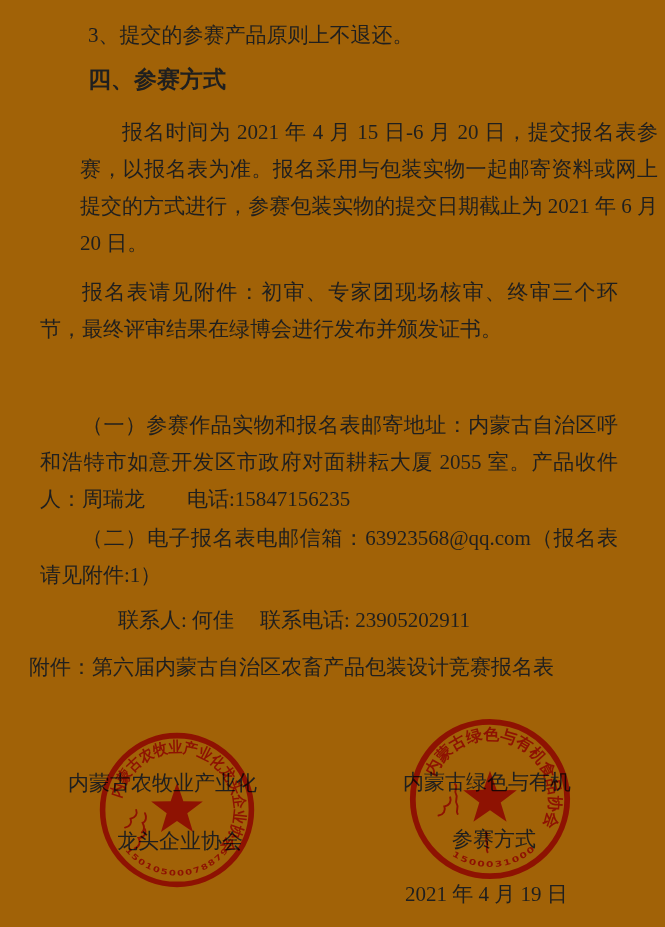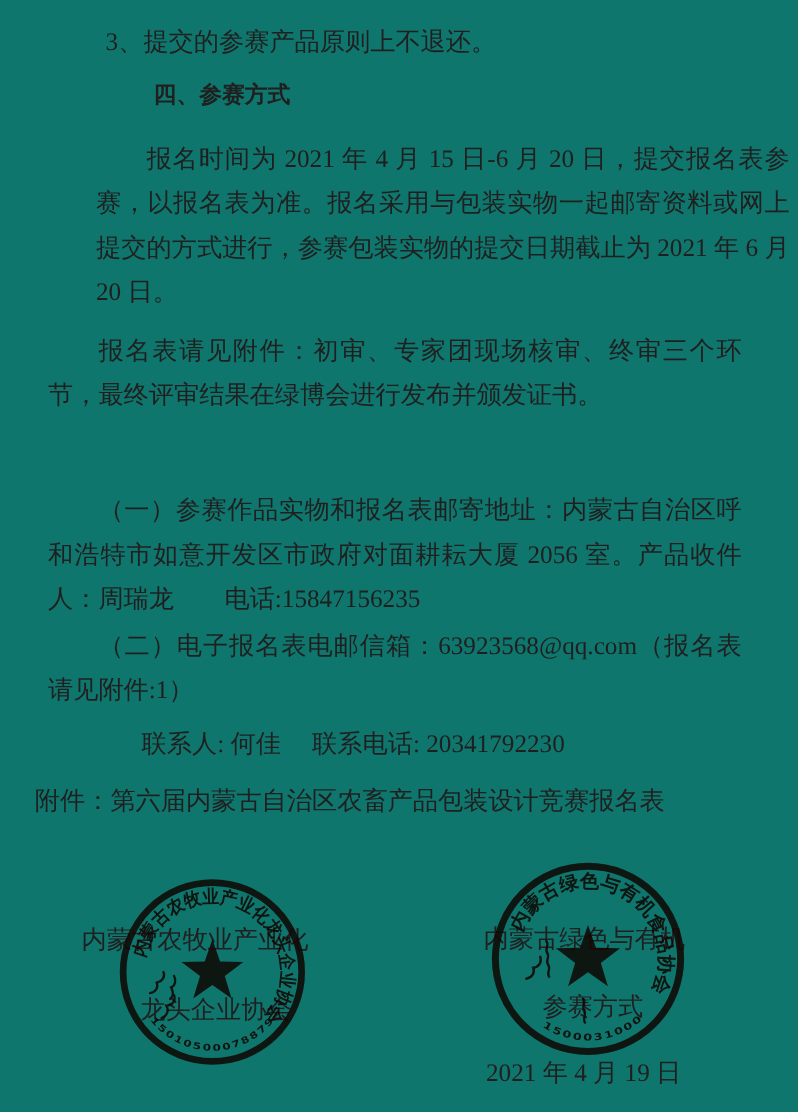--- a/index.html
+++ b/index.html
@@ -1,29 +1,29 @@
 <!DOCTYPE html>
 <html><head>
 <meta charset="utf-8">
 <style>
   html,body{margin:0;padding:0;background:#ffffff;}
   .doc{
     position:relative;
     width:665px;height:927px;
     margin:0 auto;
-    background:#0f766e;
+    background:#a16207;
     color:#1f1f1f;
     font-family:"Liberation Serif","DejaVu Serif",serif;
     font-size:21px;
     line-height:37px;
     overflow:hidden;
   }
   .abs{position:absolute;margin:0;}
   .para{width:578px;text-align:justify;text-indent:42px;}
-  .hd{font-weight:bold;font-size:19px;white-space:nowrap;margin-left:40px;}
+  .hd{font-weight:bold;font-size:23px;white-space:nowrap;}
   .nowrap{white-space:nowrap;}
   .org-line{white-space:nowrap;z-index:1;}
   .seal{
     position:absolute;
     mix-blend-mode:multiply;
     opacity:.94;
     z-index:2;
   }
   .seal .ring{fill:none;stroke:#e02218;}
   .seal .star{fill:#e02218;}
@@ -39,26 +39,26 @@
 
   <p class="abs nowrap" style="left:88px;top:17px;">3、提交的参赛产品原则上不退还。</p>
 
   <p class="abs hd" style="left:88px;top:61px;">四、参赛方式</p>
 
   <p class="abs para" style="left:40px;top:114px;margin-left:40px;">报名时间为 2021 年 4 月 15 日-6 月 20 日，提交报名表参赛，以报名表为准。报名采用与包装实物一起邮寄资料或网上提交的方式进行，参赛包装实物的提交日期截止为 2021 年 6 月 20 日。</p>
 
   <p class="abs para" style="left:40px;top:274px;">报名表请见附件：初审、专家团现场核审、终审三个环节，最终评审结果在绿博会进行发布并颁发证书。</p>
 
 
-  <p class="abs para" style="left:40px;top:407px;">（一）参赛作品实物和报名表邮寄地址：内蒙古自治区呼和浩特市如意开发区市政府对面耕耘大厦 2056 室。产品收件人：周瑞龙　　电话:15847156235</p>
+  <p class="abs para" style="left:40px;top:407px;">（一）参赛作品实物和报名表邮寄地址：内蒙古自治区呼和浩特市如意开发区市政府对面耕耘大厦 2055 室。产品收件人：周瑞龙　　电话:15847156235</p>
 
   <p class="abs para" style="left:40px;top:520px;">（二）电子报名表电邮信箱：63923568@qq.com（报名表请见附件:1）</p>
 
   <p class="abs nowrap" style="left:118px;top:602px;">
-    <span>联系人: 何佳</span><span class="gap"></span><span>联系电话: 20341792230</span>
+    <span>联系人: 何佳</span><span class="gap"></span><span>联系电话: 23905202911</span>
   </p>
 
   <p class="abs nowrap" style="left:29px;top:649px;">附件：第六届内蒙古自治区农畜产品包装设计竞赛报名表</p>
 
   <p class="abs org-line" style="left:68px;top:765px;">内蒙古农牧业产业化</p>
   <p class="abs org-line" style="left:117px;top:823px;">龙头企业协会</p>
 
   <p class="abs org-line" style="left:403px;top:764px;">内蒙古绿色与有机</p>
   <p class="abs org-line" style="left:452px;top:821px;">参赛方式</p>
 

